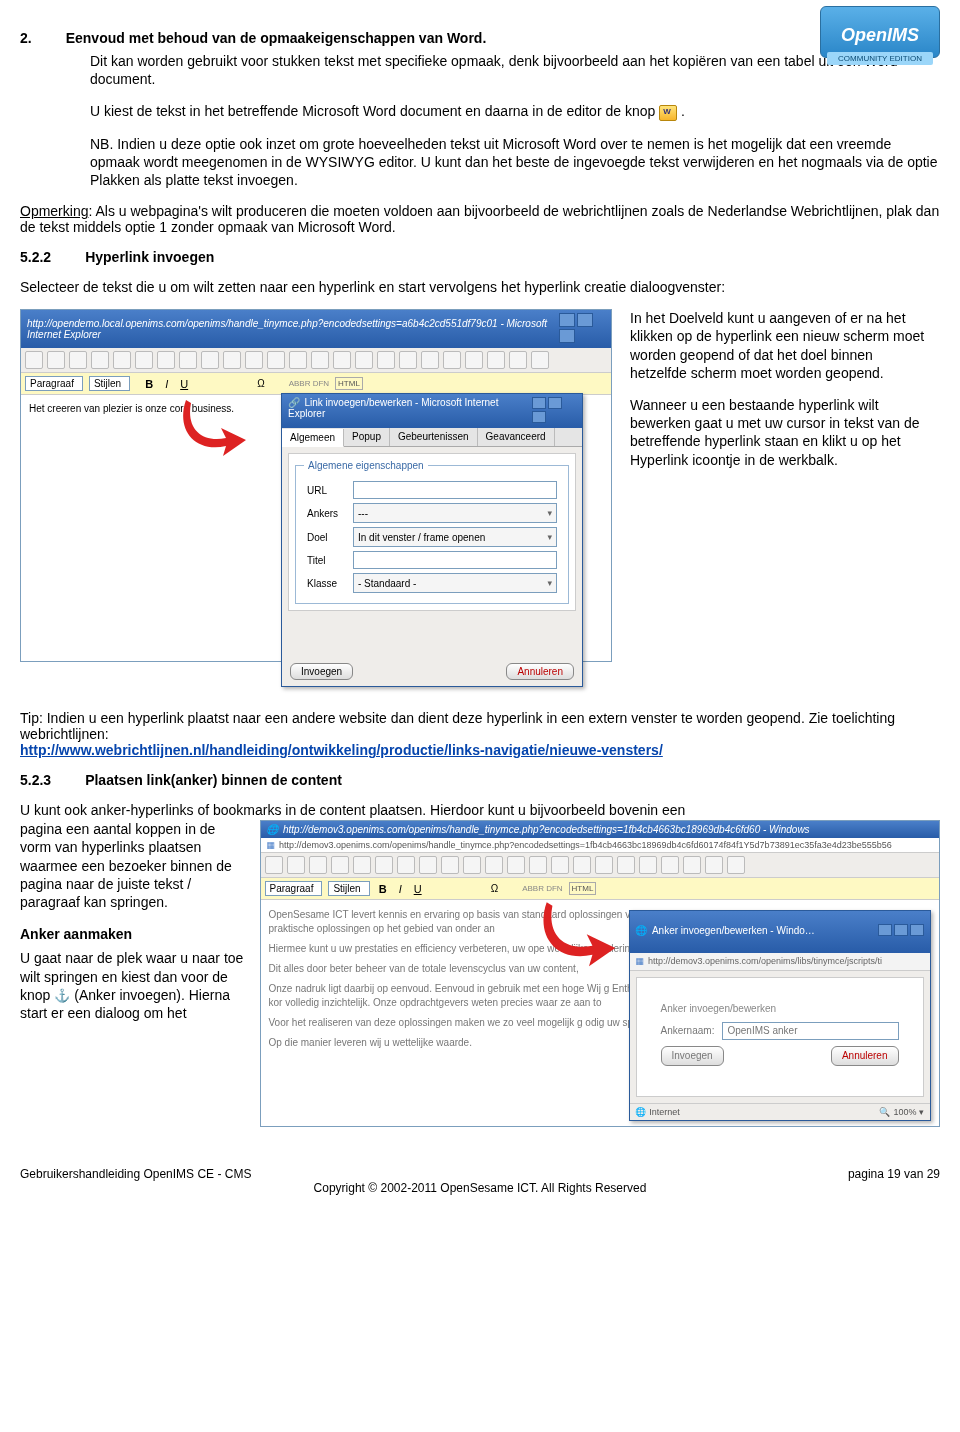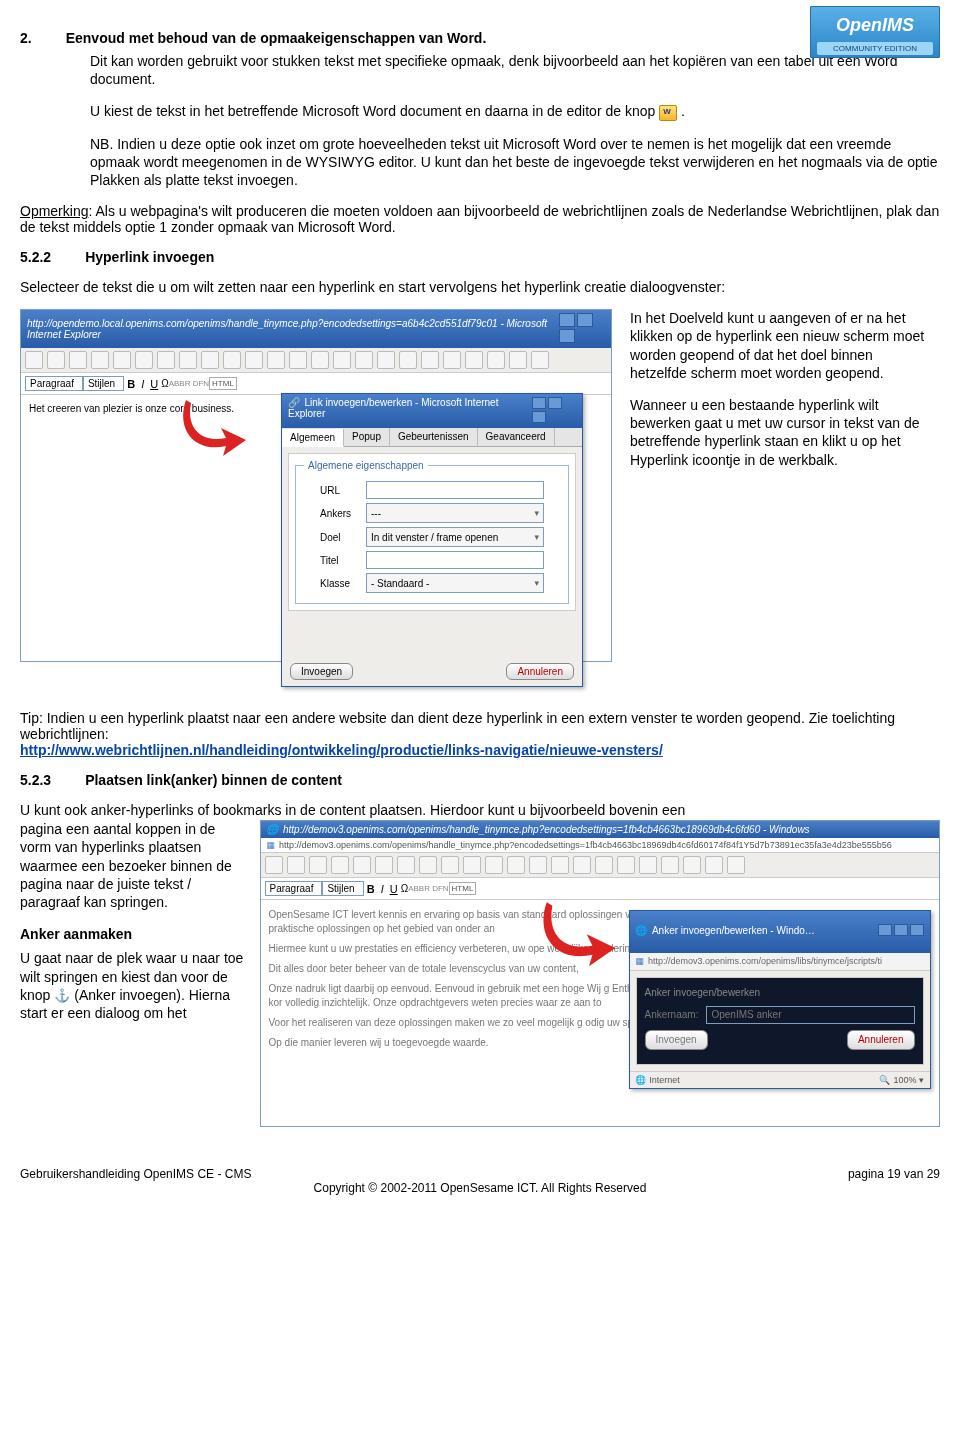--- a/index.html
+++ b/index.html
@@ -8,28 +8,28 @@
     color: #000;
     margin: 0;
     padding: 30px 20px 10px 20px;
     width: 920px;
     position: relative;
   }
   .logo-badge {
     position: absolute;
     right: 20px;
     top: 6px;
-    width: 130px;
+    width: 120px;
     height: 52px;
     background: linear-gradient(#5ab0e8,#2a86c8);
-    border-radius: 1px;
+    border-radius: 6px;
     border: 1px solid #2a6fa0;
     color: #fff;
     text-align: center;
-    padding-top: 8px;
+    padding-top: 18px;
     box-sizing: border-box;
   }
   .logo-badge .brand { font-size: 18px; font-weight: bold; font-style: italic;}
   .logo-badge .sub { font-size: 8px; background:#9bd6f9; color:#0a4a73; padding:2px; border-radius:2px; margin:6px 6px 0 6px;}
   .heading-row { display:flex; align-items:flex-start; margin-bottom:6px;}
   .heading-row .num { font-weight:bold; margin-right:34px;}
   .heading-row .txt { font-weight:bold;}
   .para { margin-left:70px; margin-bottom:14px; line-height:1.3;}
   .no-indent { margin-left:0; }
   .underline { text-decoration: underline; }
@@ -43,40 +43,40 @@
   a.link { color:#0645ad; text-decoration:underline;font-weight:bold; }
   .screenshot1-wrap { display:flex; align-items:flex-start; margin-bottom:20px;}
   .screenshot1 {
     width:590px; border:1px solid #7b9ebd; background:#efedea;
     font-size:10px; position:relative;
   }
   .ss-titlebar { background: linear-gradient(#4a7fc9,#285ca8); color:#fff; padding:3px 6px; font-size:10px; display:flex; justify-content:space-between; align-items:center;font-style:italic;}
   .ss-titlebar .winbtns span{display:inline-block;width:14px;height:12px;background:#6a9ad6;border:1px solid #2a5a9a;margin-left:2px;}
   .ss-toolbar { background:#efedea; padding:3px 4px; border-bottom:1px solid #ccc; display:flex; flex-wrap:wrap; gap:4px;}
   .ss-toolbar .btn { width:16px; height:16px; background:#f5f5f5; border:1px solid #bbb; border-radius:2px;}
-  .ss-row2 { background:#ffffff; padding:3px 4px; border-bottom:1px solid #ccc; display:flex; align-items:center;}
+  .ss-row2 { background:#fef9c3; padding:3px 4px; border-bottom:1px solid #ccc; display:flex; gap:6px; align-items:center;}
   .ss-sel { padding:1px 8px 1px 4px; border:1px solid #7b9ebd; background:#fff; font-size:10px;}
   .ss-body { background:#fff; padding:8px; height:250px; position:relative;}
   .red-arrow {
     position:absolute; left:160px; top:3px; width:70px; height:70px;
   }
   .red-arrow svg { width:100%; height:100%;}
   .dialog {
     position:absolute; left:260px; top:-2px; width:300px;
     border:1px solid #2a5a9a; background:#efedea;
     box-shadow:2px 2px 4px rgba(0,0,0,0.3);
   }
   .dialog .dlg-title { background:linear-gradient(#4a7fc9,#285ca8); color:#fff; padding:3px 6px; font-size:10px; display:flex; justify-content:space-between;}
   .dialog .dlg-tabs { display:flex; background:#e5e5e5; border-bottom:1px solid #aaa;}
   .dialog .dlg-tabs span { padding:3px 8px; font-size:10px; border-right:1px solid #bbb;}
   .dialog .dlg-tabs span.active { background:#fff; border-bottom:1px solid #fff; position:relative; top:1px;}
   .dialog .dlg-body { background:#fff; border:1px solid #ccc; margin:6px; padding:6px;}
   .dialog fieldset { border:1px solid #9cb9d6; margin:0; padding:6px 8px; font-size:10px;}
   .dialog legend { color:#3a6aa6; font-size:10px; padding:0 4px;}
-  .dlg-row { display:flex; align-items:center; margin:4px 16px;justify-content:center;}
+  .dlg-row { display:flex; align-items:center; margin:4px 3px;justify-content:center;}
   .dlg-row label { width:46px; font-size:10px;}
   .dlg-row .inp { flex:1; border:1px solid #7b9ebd; padding:1px 4px; background:#fff; font-size:10px; height:14px;}
   .dlg-row .sel { flex:1; border:1px solid #7b9ebd; padding:1px 4px; background:#f5f5f5; font-size:10px; height:16px; display:flex; justify-content:space-between; align-items:center;}
   .dlg-row .sel::after{content:"▾"; color:#666; font-size:9px;}
   .dlg-foot { display:flex; justify-content:space-between; padding:6px 8px;}
   .winbtn { padding:2px 10px; font-size:10px; border:1px solid #888; background:linear-gradient(#fff,#ddd); border-radius:6px;}
   .cancel-btn { color:#b00;}
   .right-text1 { margin-left:18px; font-size:14px; width:300px; line-height:1.3;}
   .right-text1 p { margin:0 0 14px 0;}
 
@@ -90,21 +90,21 @@
   .ss2-body { background:#fff; padding:8px; color:#777; font-size:10px; line-height:1.4; position:relative; height:210px; overflow:hidden;}
   .ss2-body p{margin:0 0 6px 0;}
   .red-arrow2 { position:absolute; left:280px; top:0px; width:80px; height:80px;}
   .ankerdlg {
     position:absolute; left:368px; top:10px; width:300px;
     border:1px solid #2a5a9a; background:#efedea;
     box-shadow:2px 2px 4px rgba(0,0,0,0.3);
   }
   .ankerdlg .dlg-title{ background:linear-gradient(#4a7fc9,#285ca8); color:#fff; padding:13px 6px; font-size:10px; display:flex; justify-content:space-between;}
   .ankerdlg .bar2 { background:#f3f3f3; border-bottom:1px solid #ccc; padding:2px 6px; font-size:9px; color:#666;}
-  .ankerdlg .grp { background:#0f172a; border:1px solid #ccc; margin:6px; padding:8px;}
+  .ankerdlg .grp { background:#ffffff; border:1px solid #ccc; margin:6px; padding:24px;}
   .ankerdlg .grp .ttl { color:#888; font-size:10px; margin-bottom:6px;}
   .ankerdlg .grp .row { display:flex; align-items:center; gap:8px; margin-bottom:6px;}
   .ankerdlg .grp .row label{ font-size:10px;}
   .ankerdlg .grp .row .inp{ flex:1; border:1px solid #7b9ebd; padding:1px 4px; font-size:10px;}
   .ankerdlg .statusbar {display:flex; justify-content:space-between; padding:2px 6px; border-top:1px solid #ccc; font-size:9px; color:#555; background:#efedea;}
   .anchor-icon { display:inline-block; color:#2a5a9a; font-size:13px; vertical-align:middle;}
 
   .footer { display:flex; justify-content:space-between; font-size:12px; margin-top:40px; color:#000;}
   .section-h { font-weight:bold; margin:14px 0 6px 0;}
   .smallbtns span{display:inline-block;width:12px;height:10px;background:#6a9ad6;border:1px solid #2a5a9a;margin-left:2px;}
@@ -335,21 +335,21 @@
         <span class="btn"></span>
       <span style="font-size:8px;color:#888;">ABBR DFN</span>
         <span style="font-size:8px;color:#555;border:1px solid #aaa;padding:1px 2px;">HTML</span>
     </div>
     <div class="ss2-body">
       <p>OpenSesame ICT levert kennis en ervaring op basis van standaard oplossingen voor het structureren van alle ongestructureerde info betekent praktische oplossingen op het gebied van onder an</p>
       <p>Hiermee kunt u uw prestaties en efficiency verbeteren, uw ope wettelijke reguleringen zoals de archiefwet en webrichtlijnen.</p>
       <p>Dit alles door beter beheer van de totale levenscyclus van uw content,</p>
       <p>Onze nadruk ligt daarbij op eenvoud. Eenvoud in gebruik met een hoge    Wij g Enthousiast en gemotiveerd werken wij naar een succesvol eindresulta    kor volledig inzichtelijk. Onze opdrachtgevers weten precies waar ze aan to</p>
       <p>Voor het realiseren van deze oplossingen maken we zo veel mogelijk g    odig uw specifieke situatie. Hierdoor kunnen oplossingen snel geïmplemente</p>
-      <p>Op die manier leveren wij u toegevoegde waarde.</p>
+      <p>Op die manier leveren wij u wettelijke waarde.</p>
       <div class="red-arrow2">
         <svg viewBox="0 0 70 70">
             <path d="M 10 5 C 5 30 20 45 45 40 L 40 30 L 65 42 L 42 58 L 45 48 C 12 55 -5 30 5 2 Z" fill="#d22"></path>
           </svg>
       </div>
       <div class="ankerdlg">
         <div class="dlg-title">
           <span><span style="margin-right:4px;">🌐</span><span>Anker invoegen/bewerken - Windo…</span></span>
           <span class="smallbtns"><span></span><span></span><span></span></span>
         </div>

